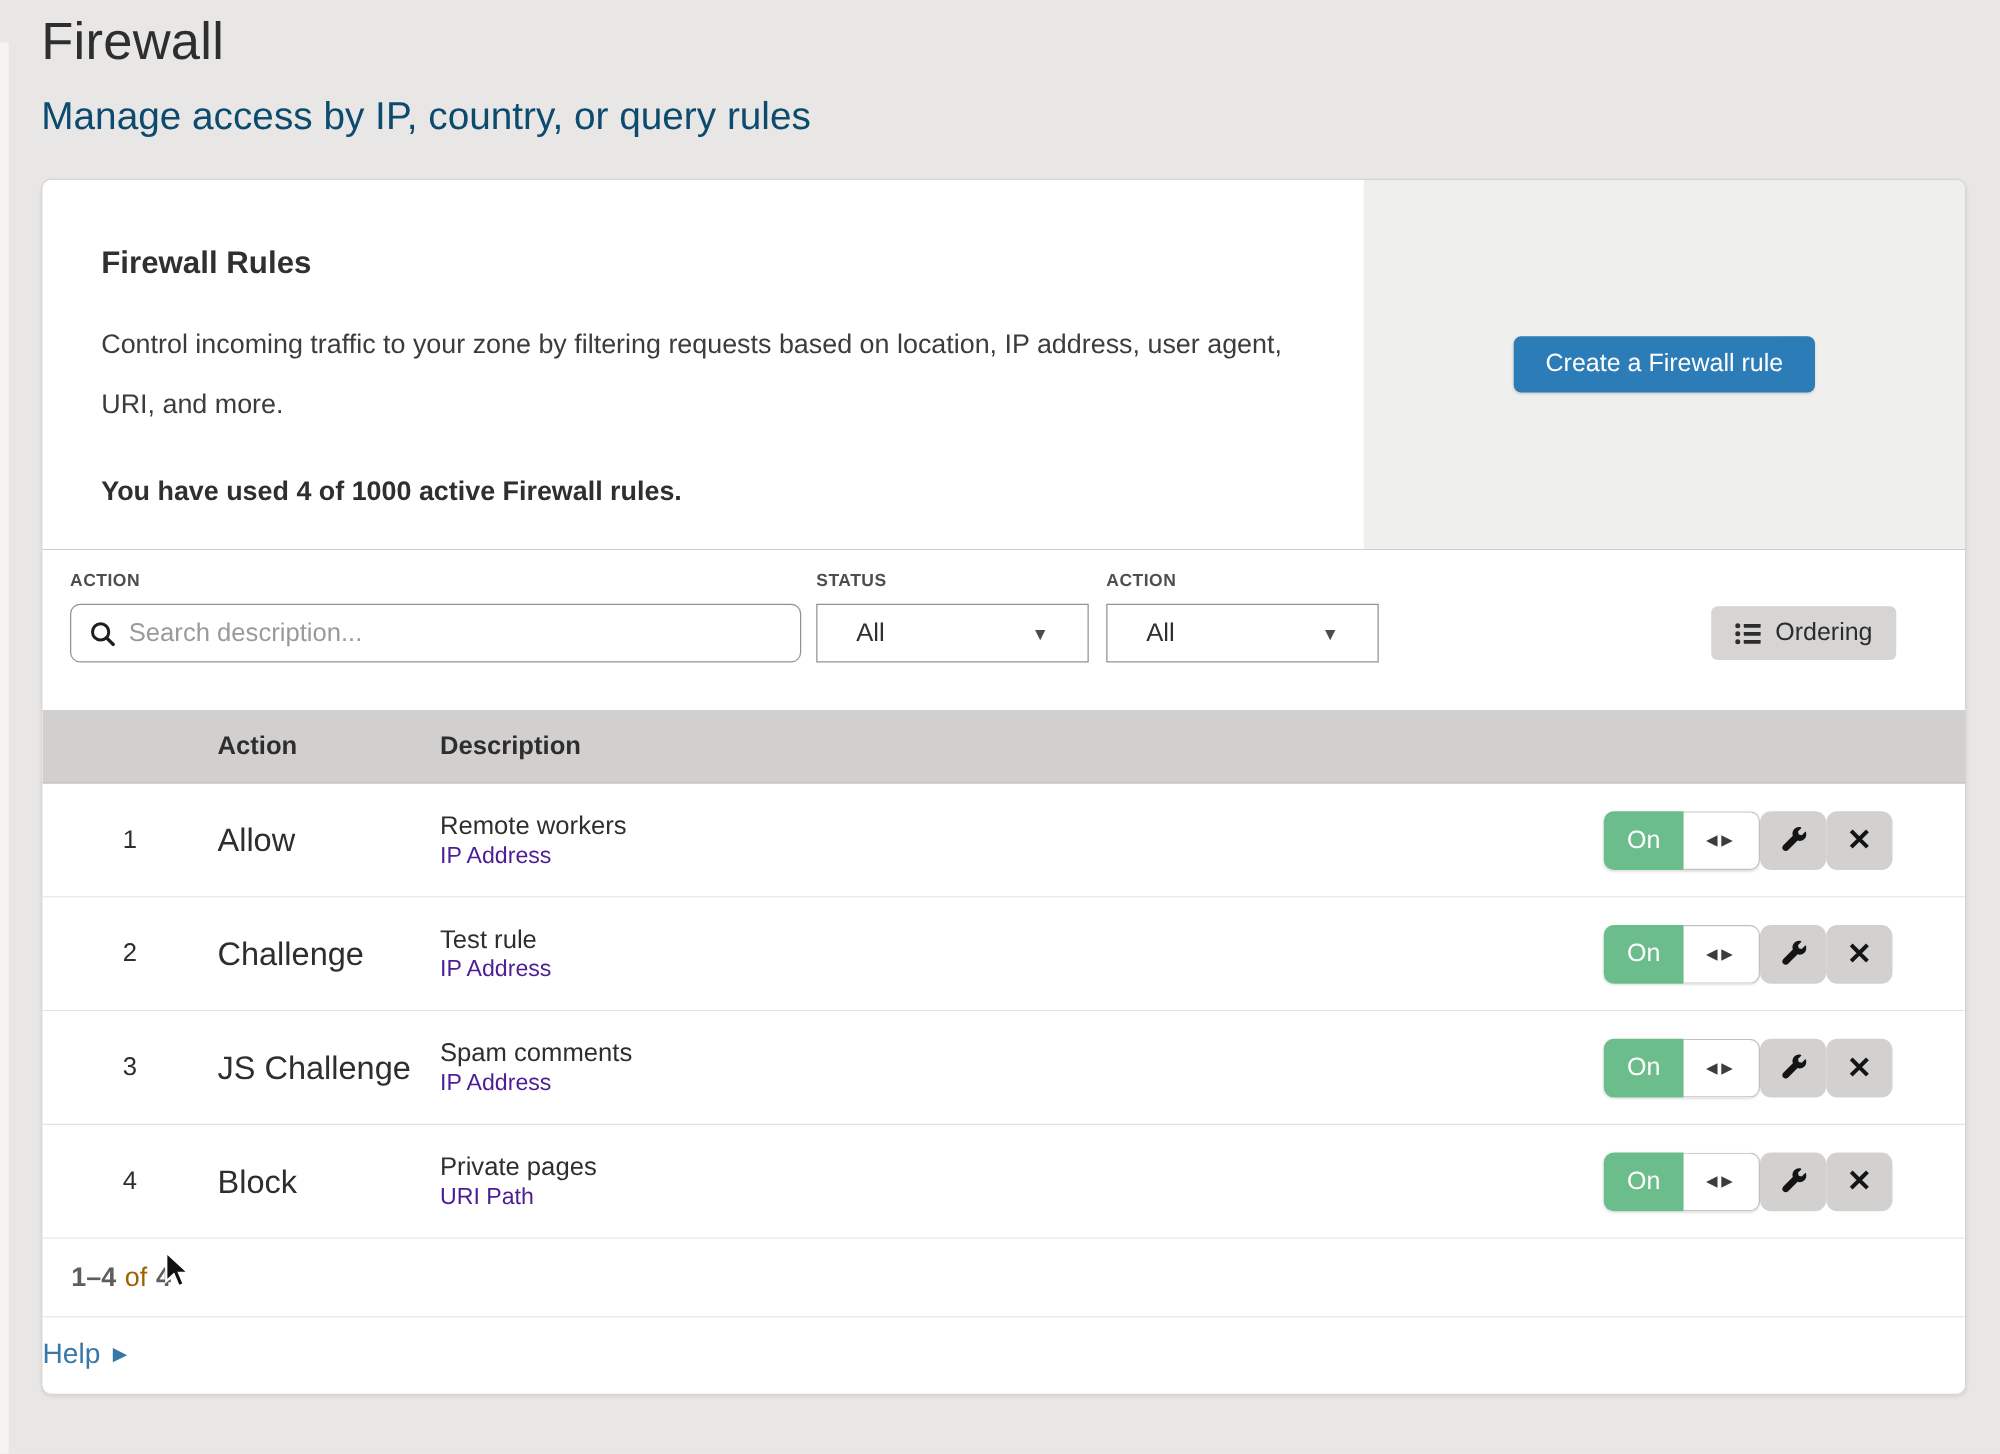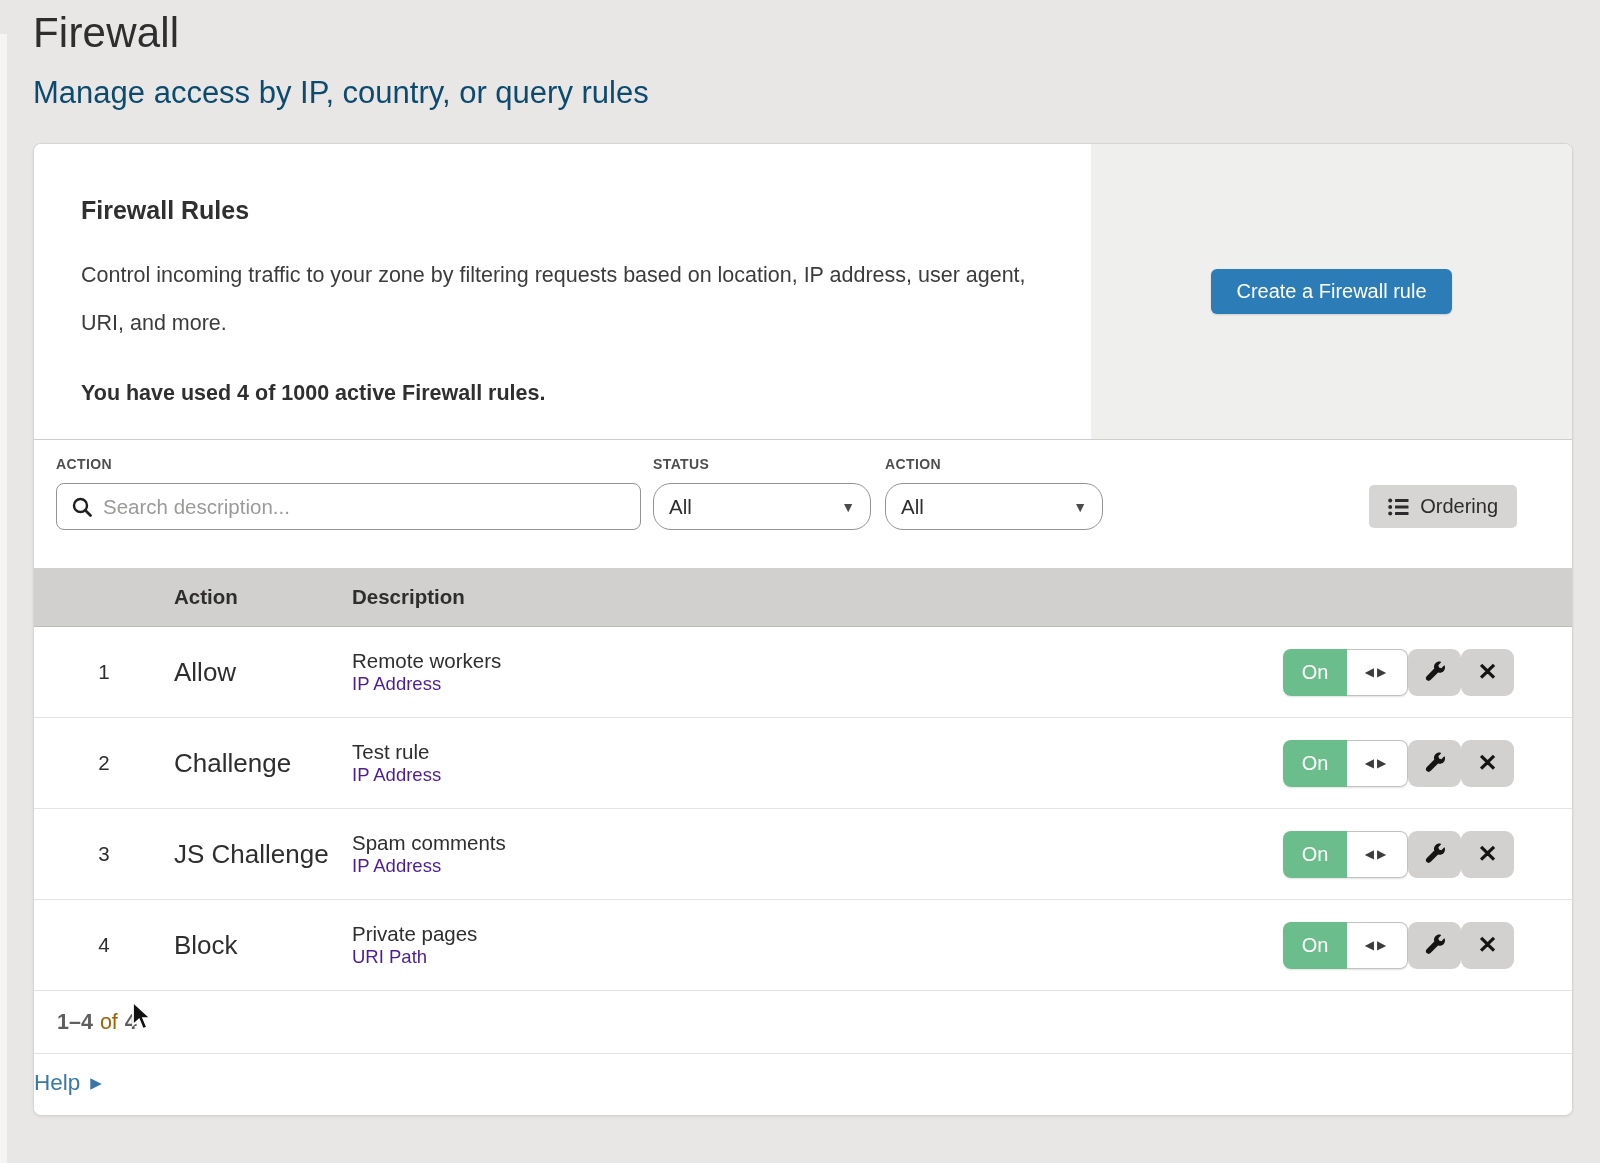--- a/index.html
+++ b/index.html
@@ -85,22 +85,22 @@
   }
   .search-box svg { flex: 0 0 auto; margin-right: 10px; }
   .search-box input {
     border: none; outline: none; flex: 1;
     font-family: "Liberation Sans", sans-serif;
     font-size: 20.5px; color: #0f766e; background: transparent;
   }
   .search-box input::placeholder { color: #9b9a99; }
   .select-box {
     display: flex; align-items: center; justify-content: space-between;
-    height: 47px; border: 1px solid #949392; border-radius: 18px;
-    background: #fff; padding: 0 15px; cursor: pointer;
+    height: 47px; border: 1px solid #949392; border-radius: 0;
+    background: #fff; padding: 0 31px; cursor: pointer;
   }
   .select-value { font-size: 20.5px; color: #2f2f2f; }
   .select-arrow { font-size: 14px; color: #4c4c4c; }
   .ordering-btn {
     position: absolute; top: 45px; right: 55px;
     display: flex; align-items: center; gap: 11px;
     height: 43px; padding: 0 19px;
     background: #d6d5d4; border: none; border-radius: 5px;
     font-family: "Liberation Sans", sans-serif;
     font-size: 20px; color: #2c2c2c; cursor: pointer;

